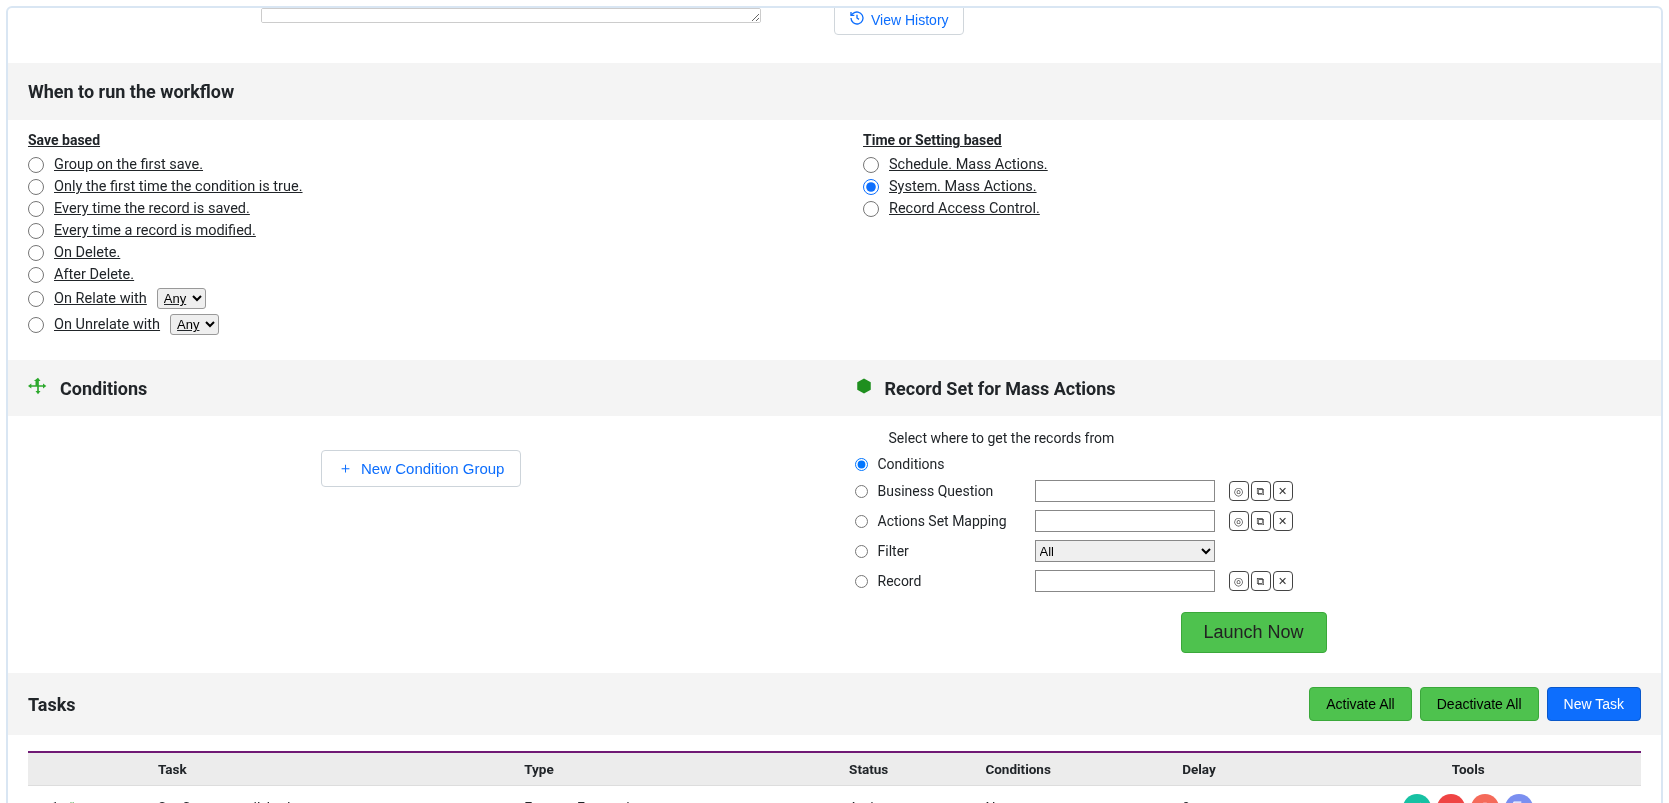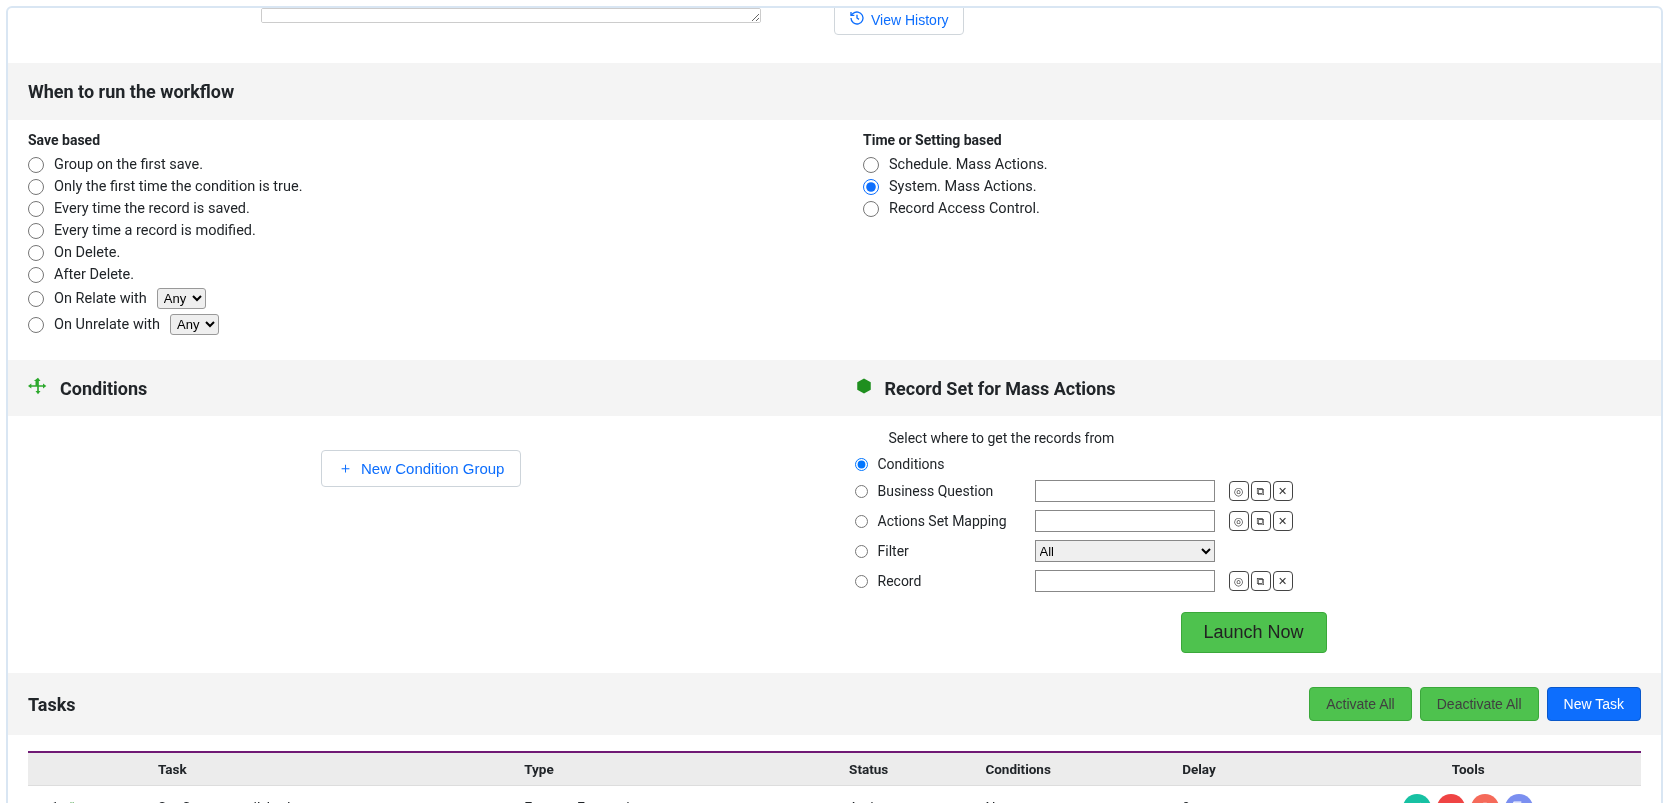--- a/index.html
+++ b/index.html
@@ -55,20 +55,21 @@
     display:flex;
     align-items:center;
     gap:12px;
   }
   .section-body {
     padding: 12px 20px 20px 20px;
   }
   .two-col {
     display: flex;
     gap: 57px;
+    text-decoration: underline;
   }
   .col { flex: 1; }
   .subhead {
     font-weight: 700;
     font-size: 14px;
     margin-bottom: 8px;
   }
   .radio-list label {
     display: flex;
     align-items: center;
@@ -143,21 +144,21 @@
   }
   .tasks-header {
     background:#f4f4f4;
     display:flex;
     align-items:center;
     justify-content:space-between;
     padding:14px 20px;
   }
   .tasks-header h2 { font-size:18px; font-weight:700; }
   .btn-group { display:flex; gap:8px; }
-  .btn-green { background:#4ec24e; border:1px solid #3aa83a; color:#404040; padding:8px 16px; border-radius:4px; font-size:14px; cursor:pointer; }
+  .btn-green { background:#4ec24e; border:1px solid #3aa83a; color:#000000; padding:8px 16px; border-radius:4px; font-size:14px; cursor:pointer; }
   .btn-blue { background:#0d6efd; border:1px solid #0a58ca; color:#fff; padding:8px 16px; border-radius:4px; font-size:14px; cursor:pointer; }
   table.tasks { width:calc(100% - 40px); margin:16px 20px 6px 20px; border-collapse:collapse; }
   table.tasks th {
     background:#ececec; font-weight:700; font-size:13.5px; padding:8px 10px; text-align:left;
     border-top:2px solid #701a75; border-bottom:1px solid #ddd;
   }
   table.tasks th.center, table.tasks td.center { text-align:center; }
   table.tasks td { padding:8px 10px; font-size:14px; border-bottom:1px solid #f0f0f0; vertical-align:middle; }
   .order-cell { text-align:right; white-space:nowrap; }
   .arrow-down { color:#1a8a1a; font-weight:700; margin-left:4px; }

